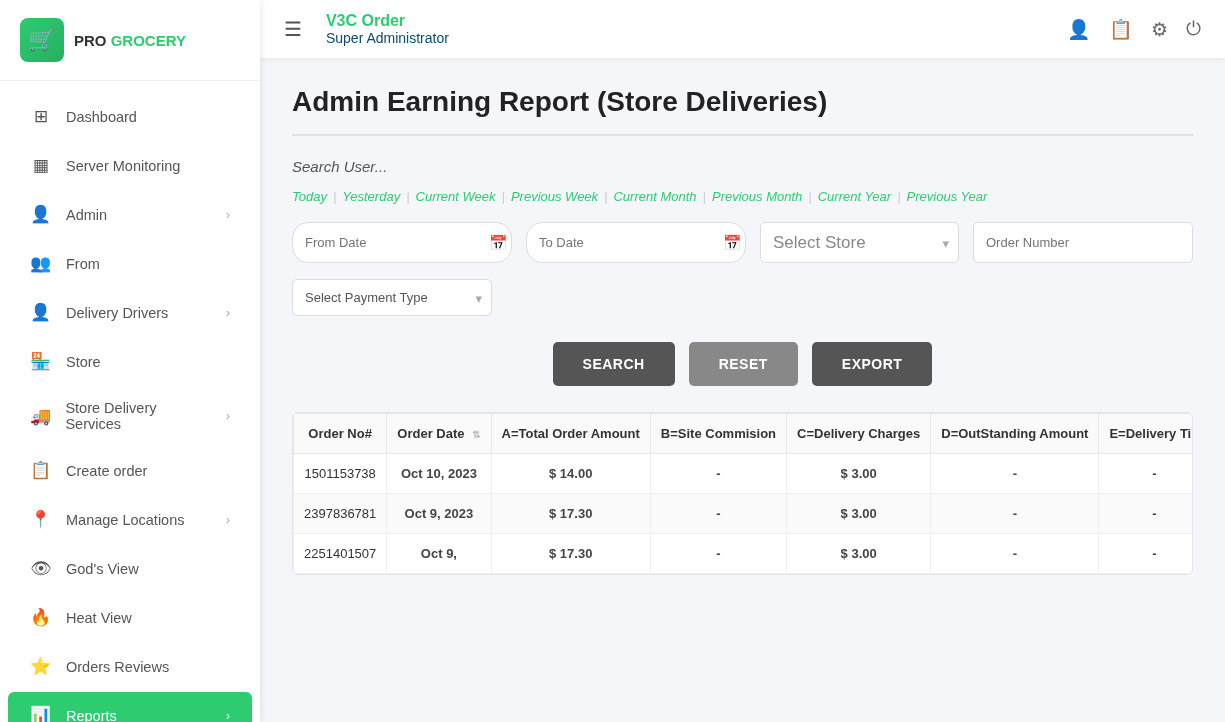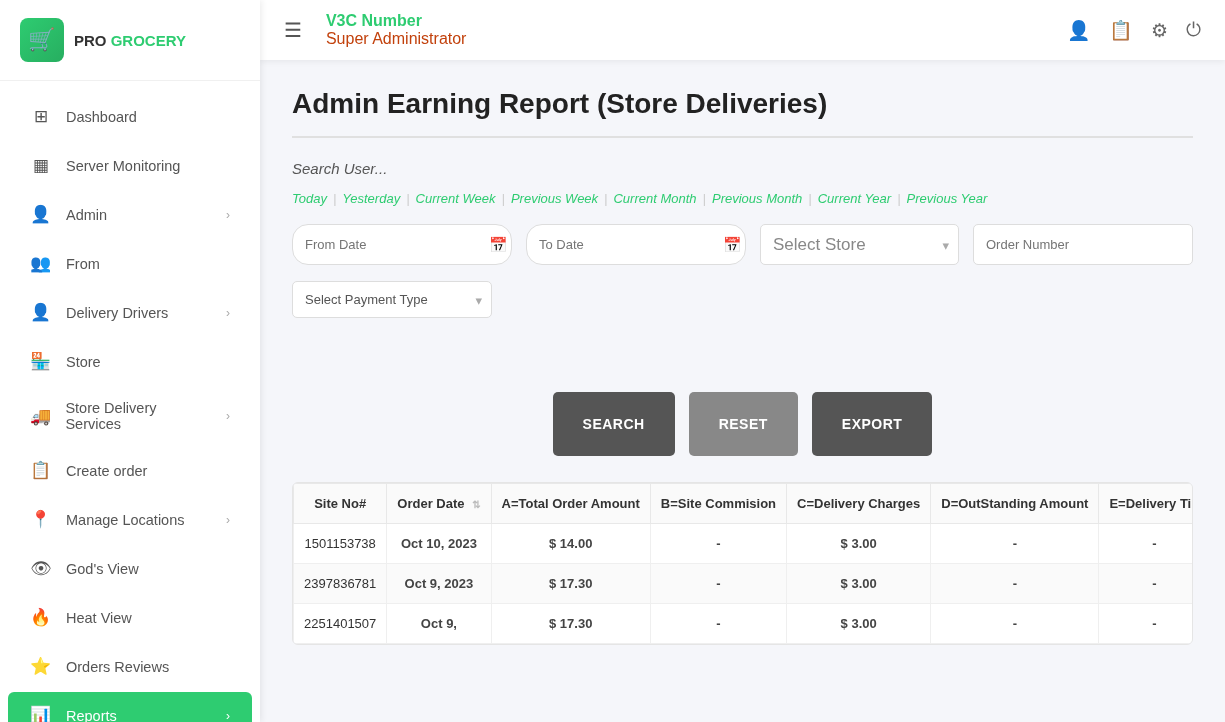--- a/index.html
+++ b/index.html
@@ -62,21 +62,21 @@
       padding: 12px 24px;
       display: flex;
       align-items: center;
       gap: 16px;
       box-shadow: 0 2px 6px rgba(0,0,0,0.06);
       z-index: 5;
     }
     .hamburger { font-size: 20px; cursor: pointer; color: #555; margin-right: 8px; }
     .topbar-title { flex: 1; }
     .topbar-title .t1 { color: #2ecc71; font-size: 16px; font-weight: 700; }
-    .topbar-title .t2 { color: #c2410c; font-size: 16px; }
+    .topbar-title .t2 { color: #0c4a6e; font-size: 14px; }
     .topbar-icons { display: flex; gap: 18px; align-items: center; }
     .topbar-icons span { font-size: 19px; cursor: pointer; color: #666; }
 
     
     #page-body {
       flex: 1;
       overflow-y: auto;
       padding: 28px 32px;
       background: #f5f6fa;
     }
@@ -200,28 +200,27 @@
       pointer-events: none; color: #aaa; font-size: 13px;
     }
 
     .action-buttons {
       display: flex;
       justify-content: center;
       gap: 14px;
       margin-bottom: 26px;
     }
     .btn {
-      padding: 24px 30px;
+      padding: 14px 30px;
       border: none;
       border-radius: 5px;
       font-size: 14px;
       font-weight: 600;
       cursor: pointer;
       letter-spacing: 0.5px;
-      margin-top: 48px;
     }
     .btn-search { background: #555; color: #fff; }
     .btn-reset { background: #888; color: #fff; }
     .btn-export { background: #555; color: #fff; }
 
     
     .table-wrapper {
       overflow-x: auto;
       background: #fff;
       border-radius: 6px;
@@ -332,21 +331,21 @@
       <span class="chevron">›</span>
     </li>
     </ul>
 </div>
 
 <div id="main">
 
   <div id="topbar">
     <span class="hamburger">☰</span>
     <div class="topbar-title">
-      <div class="t1">V3C Number</div>
+      <div class="t1">V3C Order</div>
       <div class="t2">Super Administrator</div>
     </div>
     <div class="topbar-icons">
       <span>👤</span>
       <span>📋</span>
       <span>⚙</span>
       <span>⏻</span>
     </div>
   </div>
 
@@ -401,21 +400,21 @@
     <div class="action-buttons">
       <button class="btn btn-search">SEARCH</button>
       <button class="btn btn-reset">RESET</button>
       <button class="btn btn-export">EXPORT</button>
     </div>
 
     <div class="table-wrapper">
       <table id="data-table">
         <thead id="table-head">
             <tr>
-              <th>Site No#</th>
+              <th>Order No#</th>
               <th>Order Date <span class="sort-icon">⇅</span></th>
               <th>A=Total Order Amount</th>
               <th>B=Site Commision</th>
               <th>C=Delivery Charges</th>
               <th>D=OutStanding Amount</th>
               <th>E=Delivery Tip</th>
             </tr>
           </thead>
         <tbody id="table-body">
             <tr>

